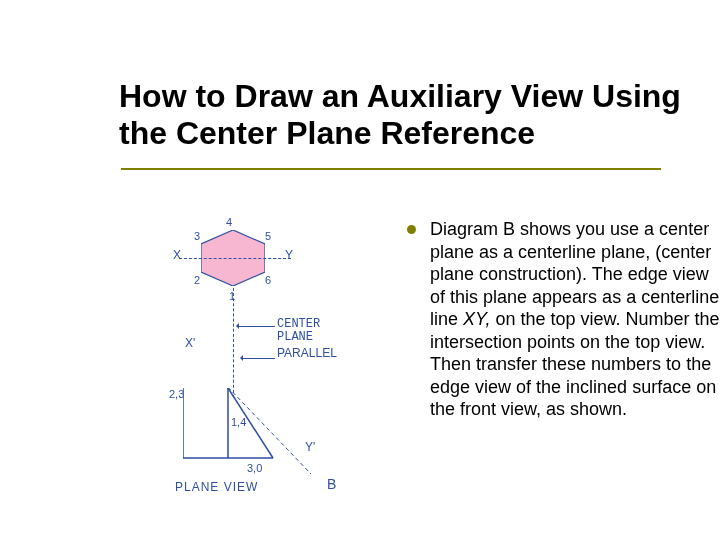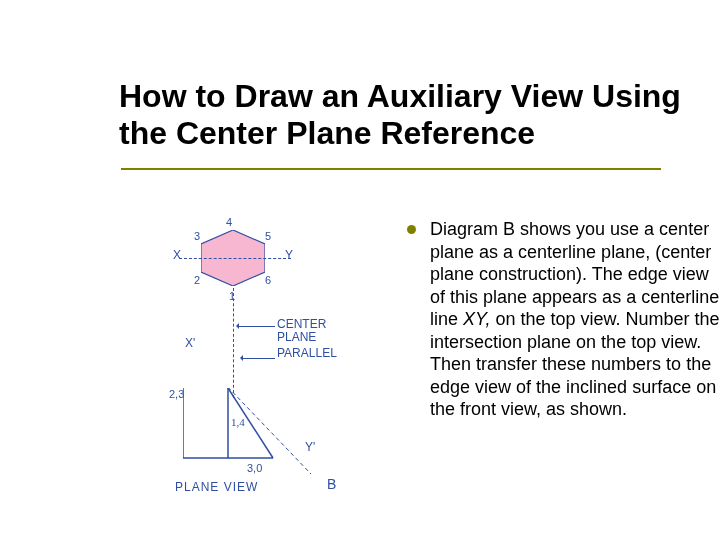--- a/index.html
+++ b/index.html
@@ -135,21 +135,21 @@
 
 <div class="slide">
 
   <div class="title">How to Draw an Auxiliary View Using the Center Plane Reference</div>
   <div class="title-underline"></div>
 
   <div class="content">
     <div class="bullet-row">
       <div class="bullet-dot"></div>
       <div class="bullet-text">
-        <span>Diagram B shows you use a center plane as a centerline plane, (center plane construction). The edge view of this plane appears as a centerline, line </span><em>XY,</em><span> on the top view. Number the intersection plane on the top view. Then transfer these numbers to the edge view of the inclined surface on the front view, as shown.</span>
+        <span>Diagram B shows you use a center plane as a centerline plane, (center plane construction). The edge view of this plane appears as a centerline, line </span><em>XY,</em><span> on the top view. Number the intersection points on the top view. Then transfer these numbers to the edge view of the inclined surface on the front view, as shown.</span>
       </div>
     </div>
   </div>
 
   <div class="figure">
 
     <div class="hexagon"></div>
     <div class="hex-outline">
       <svg viewBox="0 0 64 56">
         <polygon points="32,0 64,14 64,42 32,56 0,42 0,14" fill="none" stroke="#2f4fa3" stroke-width="1.2"></polygon>
@@ -162,21 +162,21 @@
     <div class="fig-label small-num" style="left:25px; top:12px;">3</div>
     <div class="fig-label small-num" style="left:96px; top:12px;">5</div>
     <div class="fig-label small-num" style="left:25px; top:56px;">2</div>
     <div class="fig-label small-num" style="left:96px; top:56px;">6</div>
     <div class="fig-label small-num" style="left:60px; top:72px;">1</div>
     <div class="fig-label" style="left:4px;  top:30px;">X</div>
     <div class="fig-label" style="left:116px; top:30px;">Y</div>
 
     <div class="dash-v" style="left:64px; top:70px; height:110px;"></div>
 
-    <div class="fig-label" style="left:108px; top:100px; line-height:1.05; white-space:pre;">CENTER
+    <div class="fig-label" style="left:108px; top:100px; line-height:1.05; white-space:pre;font-family:Liberation Mono, monospace;">CENTER
 PLANE</div>
     <div class="arrow" style="left:70px; top:108px; width:36px;"></div>
 
     <div class="fig-label" style="left:108px; top:128px;">PARALLEL</div>
     <div class="arrow" style="left:74px; top:140px; width:32px;"></div>
 
     <div class="fig-label" style="left:16px; top:118px;">X'</div>
 
     <svg style="position:absolute; left:14px; top:170px; width:120px; height:80px;" viewBox="0 0 120 80">
       <polyline points="0,0 0,70 45,70 45,0" fill="none" stroke="#2f4fa3" stroke-width="1.5"></polyline>
@@ -184,21 +184,21 @@
       <line x1="45" y1="70" x2="90" y2="70" stroke="#2f4fa3" stroke-width="1.5"></line>
     </svg>
 
     <div style="position:absolute; left:14px; top:170px; width:150px; height:90px;">
       <svg viewBox="0 0 150 90" style="width:100%;height:100%;">
         <line x1="40" y1="-6" x2="128" y2="86" stroke="#2f4fa3" stroke-width="1" stroke-dasharray="4 3"></line>
       </svg>
     </div>
 
     <div class="fig-label small-num" style="left:0px;  top:170px;text-align:center;">2,3</div>
-    <div class="fig-label small-num" style="left:62px; top:198px;font-family:Liberation Serif, serif;">1,4</div>
+    <div class="fig-label small-num" style="left:62px; top:198px;">1,4</div>
     <div class="fig-label small-num" style="left:78px; top:244px;">3,0</div>
     <div class="fig-label" style="left:136px; top:222px;">Y'</div>
 
     <div class="fig-label" style="left:6px; top:262px; letter-spacing:1px;">PLANE VIEW</div>
     <div class="fig-label fig-label-b" style="left:158px; top:258px;">B</div>
   </div>
 
 </div>
 
 </body></html>

